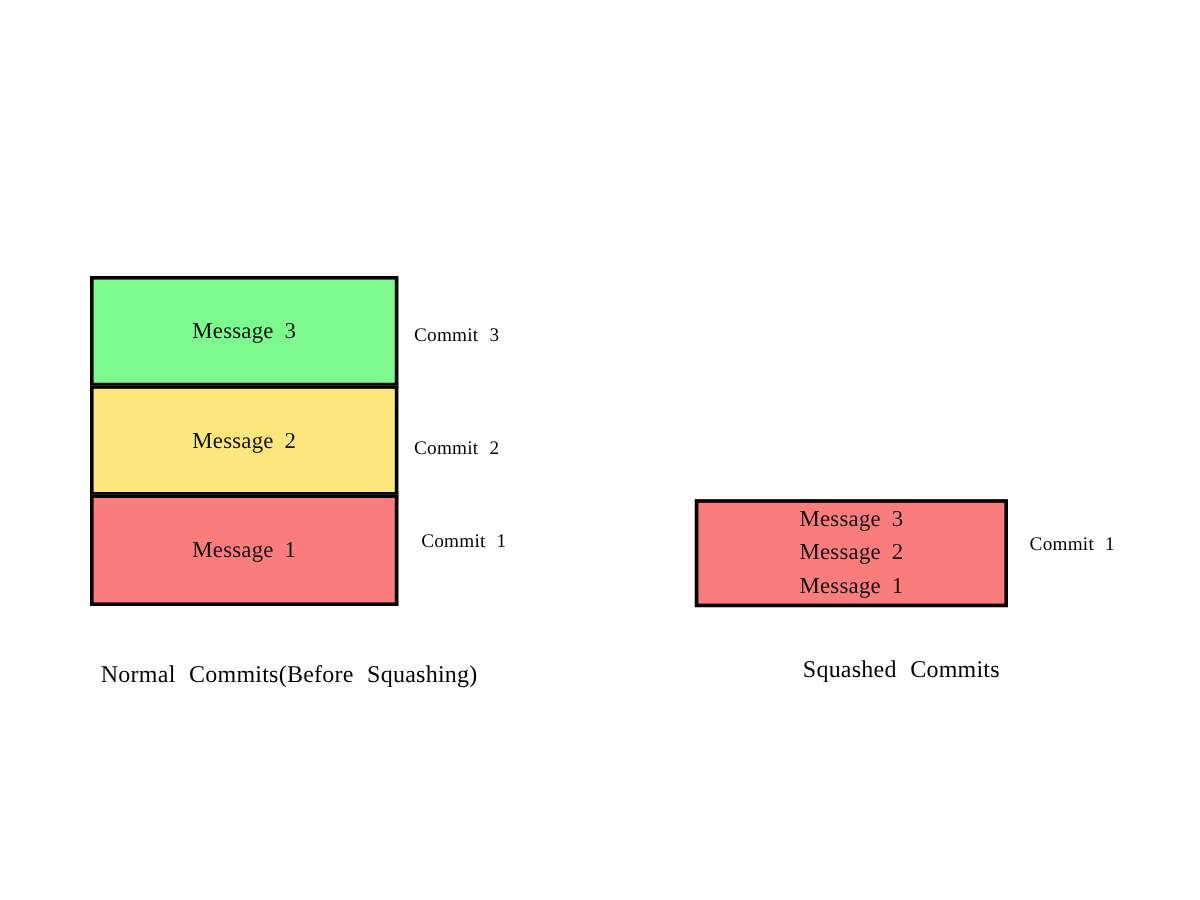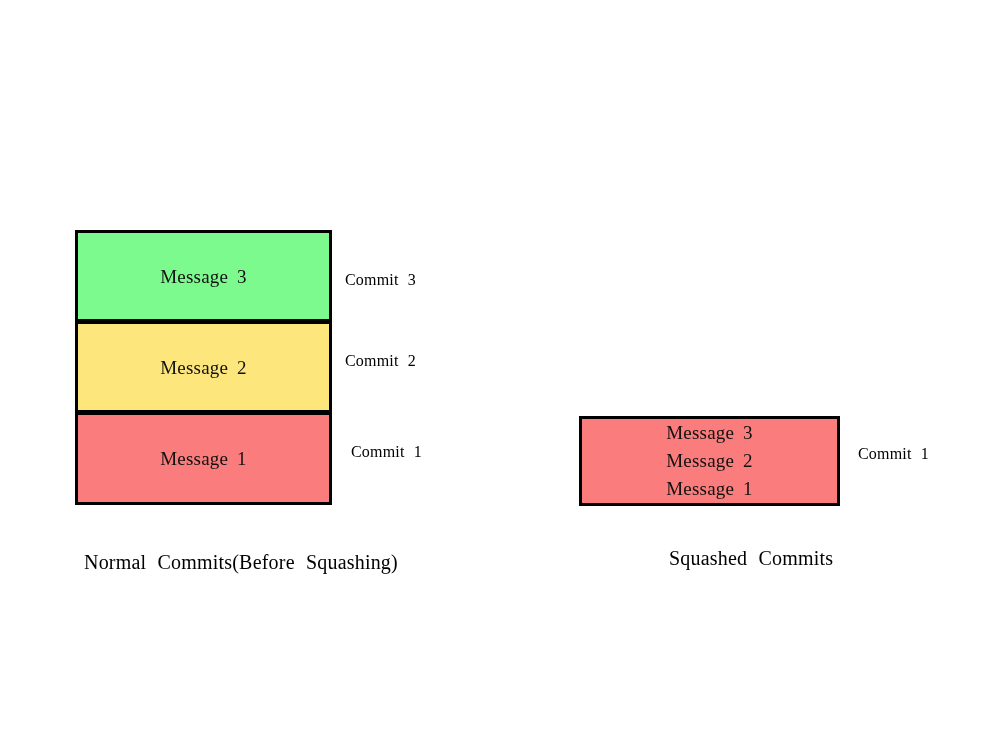--- a/index.html
+++ b/index.html
@@ -75,21 +75,21 @@
   .side-label {
     position: absolute;
     font-size: 16px;
     line-height: 1;
     word-spacing: 5px;
     letter-spacing: 0.2px;
     color: #000000;
     white-space: nowrap;
   }
   #label-commit-3 { left: 345px; top: 272px; }
-  #label-commit-2 { left: 345px; top: 353px; }
+  #label-commit-2 { left: 345px; top: 366px; }
   #label-commit-1 { left: 351px; top: 444px; }
   #label-squashed-commit-1 { left: 858px; top: 446px; }
 
   
   .caption {
     position: absolute;
     font-size: 20px;
     line-height: 1;
     word-spacing: 6px;
     letter-spacing: 0.2px;

